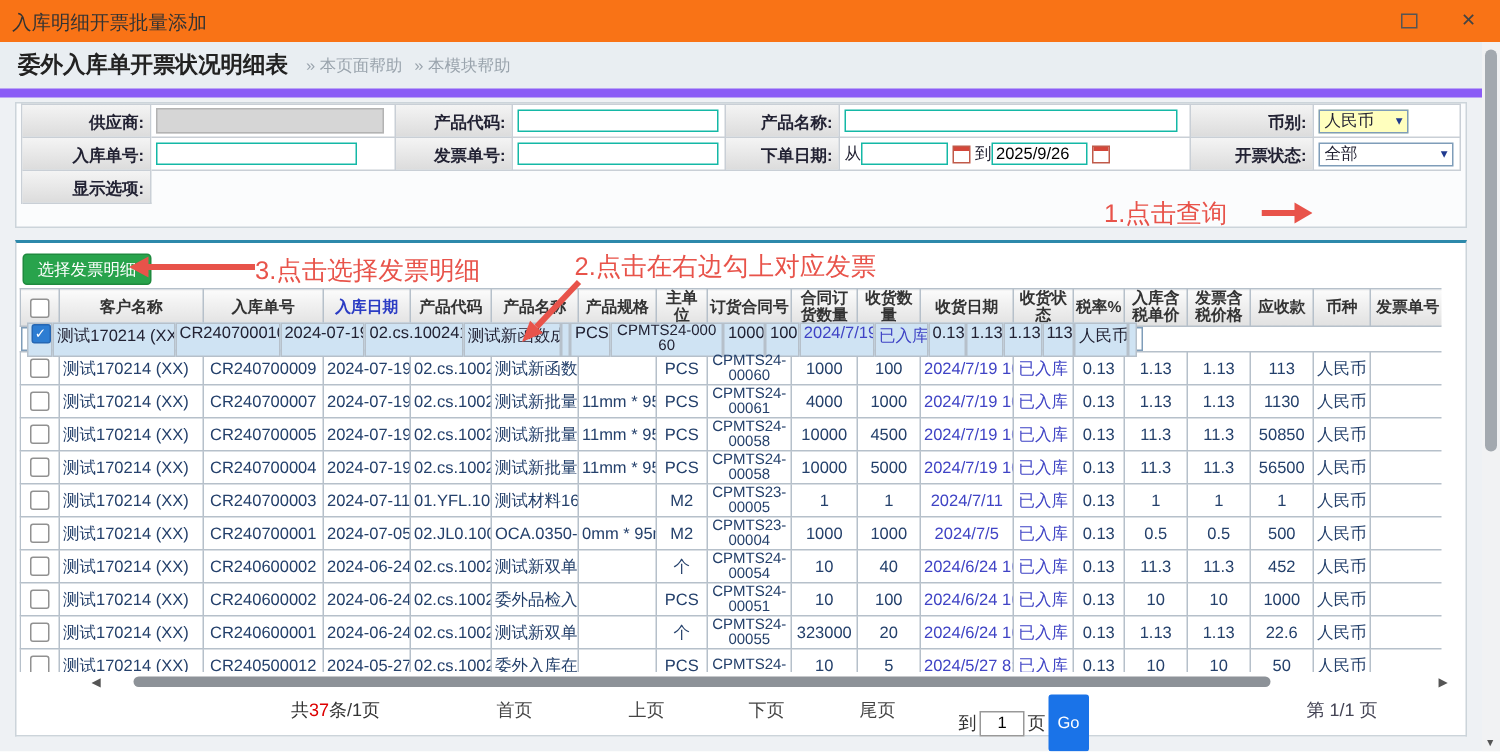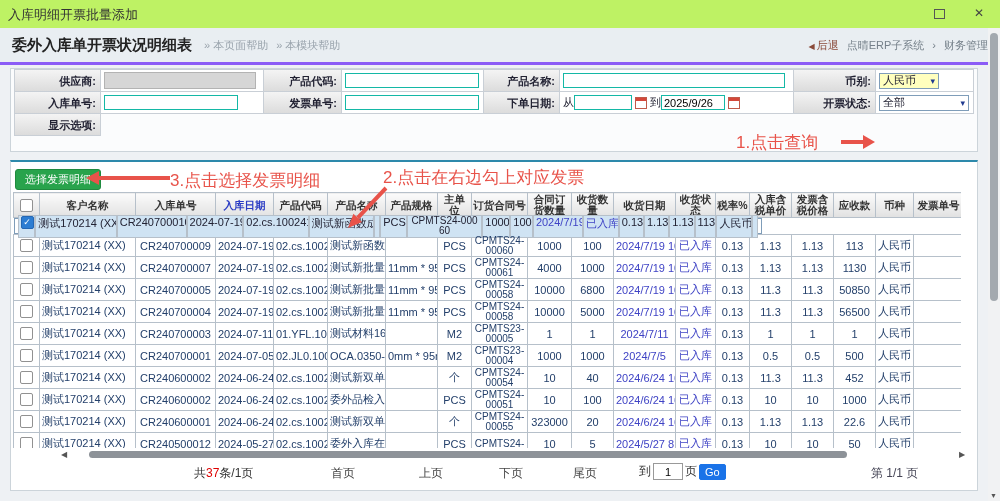--- a/index.html
+++ b/index.html
@@ -1,27 +1,27 @@
 <!DOCTYPE html>
 <html><head>
 <meta charset="utf-8">
 <style>
   html,body{margin:0;padding:0;}
   .screen{position:relative;width:1000px;height:501px;background:#eef1f4;overflow:hidden;
     font-family:"Liberation Sans","DejaVu Sans",sans-serif;-webkit-font-smoothing:antialiased;}
   
-  .titlebar{position:absolute;top:0;left:0;width:1000px;height:28px;background:#bef264;}
+  .titlebar{position:absolute;top:0;left:0;width:1000px;height:28px;background:#f97316;}
   .wtitle{position:absolute;left:8px;top:6px;font-size:13px;color:#333;}
   .winbtn{cursor:pointer;}
   .maxi{position:absolute;right:55px;top:9px;}
   .maxbox{display:block;width:9px;height:8px;border:1px solid #555;}
   .closei{position:absolute;right:16px;top:6px;font-size:12px;color:#444;}
   
   .headerbar{position:absolute;left:0;top:28px;width:1000px;height:37px;background:#e9eef2;
-    border-bottom:3px solid #8b5cf6;box-sizing:border-box;display:flex;align-items:center;padding:0 12px;}
+    border-bottom:6px solid #8b5cf6;box-sizing:border-box;display:flex;align-items:center;padding:0 12px;}
   .htitle{font-size:15px;font-weight:bold;color:#222;margin-right:12px;}
   .hlink{font-size:11px;color:#9aa4ad;margin-right:8px;cursor:pointer;}
   .hright{margin-left:auto;font-size:11px;color:#75808a;display:flex;align-items:center;gap:8px;}
   .back{color:#8a4a3a;cursor:pointer;}
   .backarrow{font-size:8px;margin-right:2px;}
   .crumb{cursor:pointer;}
   
   .query-panel{position:absolute;left:10px;top:68px;width:968px;height:84px;background:#fbfcfd;
     border:1px solid #ccd4da;box-sizing:border-box;}
   .qhead{display:flex;justify-content:space-between;align-items:center;height:18px;padding:1px 8px 0 6px;
@@ -76,21 +76,21 @@
   .hthumb{position:absolute;left:78px;top:2px;width:758px;height:7px;background:#8d9298;border-radius:4px;cursor:pointer;}
   
   .pager{position:relative;height:24px;font-size:12px;color:#333;}
   .ptotal{position:absolute;left:183px;top:4px;}
   .red{color:#d00;}
   .plink{position:absolute;top:4px;color:#444;cursor:pointer;}
   .pl1{left:320px;}.pl2{left:408px;}.pl3{left:488px;}.pl4{left:562px;}
   .pgoto{position:absolute;left:628px;top:2px;display:flex;align-items:center;gap:2px;}
   .pin{width:24px;height:13px;border:1px solid #999;font-size:11px;text-align:center;}
   .gobtn{background:#1a73e8;color:#fff;border:1px solid #1a73e8;border-radius:2px;font-size:11px;
-    padding:1px 5px;cursor:pointer;}
+    padding:12px 5px;cursor:pointer;}
   .pinfo{position:absolute;left:860px;top:4px;color:#445;}
   
   .ann{position:absolute;color:#e8534a;font-size:17px;z-index:30;pointer-events:none;white-space:nowrap;}
   .t1{left:736px;top:131px;}
   .t2{left:383px;top:166px;}
   .t3{left:170px;top:169px;}
   .arr{position:absolute;z-index:30;pointer-events:none;}
   .a1{left:841px;top:134px;}
   .a2{left:336px;top:186px;}
   .a3{left:86px;top:170px;}
@@ -109,26 +109,20 @@
     <span class="winbtn maxi">
         <span class="maxbox"></span>
       </span>
     <span class="winbtn closei">✕</span>
   </div>
 
   <div class="headerbar">
     <span class="htitle">委外入库单开票状况明细表</span>
     <span class="hlink">» 本页面帮助</span>
     <span class="hlink">» 本模块帮助</span>
-    <span class="hright">
-      <span class="back"><span class="backarrow">◀</span><span>后退</span></span>
-      <span class="crumb">点晴ERP子系统</span>
-      <span>›</span>
-      <span class="crumb">财务管理</span>
-    </span>
   </div>
 
   <div class="query-panel">
     <div class="qgrid">
       <div class="lb">供应商:</div>
       <div class="fd">
           <span class="ginput"></span>
         </div>
       <div class="lb">产品代码:</div>
       <div class="fd">
@@ -293,21 +287,21 @@
               <td><span class="cb"></span></td>
               <td class="l">测试170214 (XX)</td>
               <td class="">CR240700005</td>
               <td class="">2024-07-19</td>
               <td class="l">02.cs.100246</td>
               <td class="l">测试新批量领</td>
               <td class="l">11mm * 95m</td>
               <td class="">PCS</td>
               <td class="small">CPMTS24-00058</td>
               <td class="">10000</td>
-              <td class="">6800</td>
+              <td class="">4500</td>
               <td class="lnk">2024/7/19 10</td>
               <td class="lnk">已入库</td>
               <td class="">0.13</td>
               <td class="">11.3</td>
               <td class="">11.3</td>
               <td class="">50850</td>
               <td class="">人民币</td>
               <td class=""></td>
             </tr>
             <tr>

